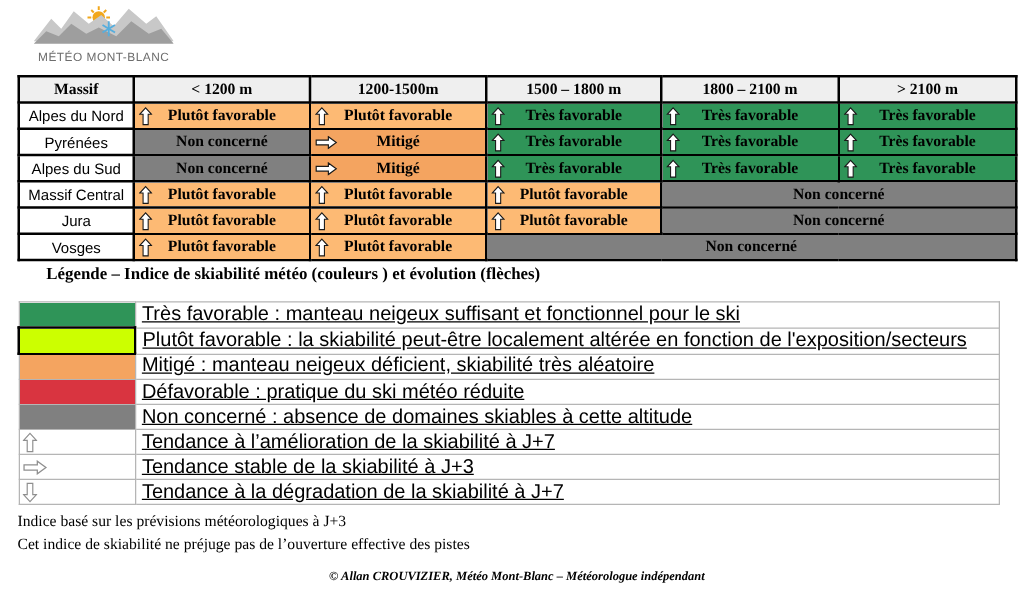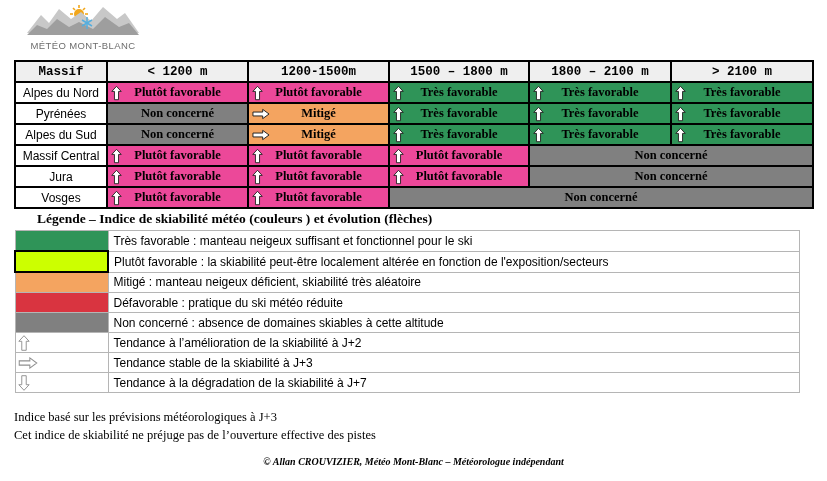--- a/index.html
+++ b/index.html
@@ -10,35 +10,35 @@
   .logo{position:absolute;left:24px;top:3px;width:118px;text-align:center;}
   .brand{font-size:9.5px;color:#6d6d6d;letter-spacing:.4px;margin-top:-1px;white-space:nowrap;}
   .title{position:absolute;left:215px;top:5px;width:510px;text-align:center;
          font-family:"Liberation Serif",serif;font-weight:bold;font-size:15.5px;line-height:22px;}
   .title .u{display:inline-block;border-bottom:2px solid #000;padding:0 10px 1px 2px;}
 
   
   table.main{position:absolute;left:14px;top:60px;width:798px;border-collapse:collapse;
              table-layout:fixed;font-size:12px;}
   table.main th,table.main td{border:2px solid #000;height:19px;padding:0;text-align:center;vertical-align:middle;overflow:hidden;}
-  table.main thead th{background:#efefef;font-family:Liberation Mono, monospace;font-weight:bold;font-size:12.5px;margin-left:17px;}
+  table.main thead th{background:#efefef;font-family:Liberation Serif, serif;font-weight:bold;font-size:12.5px;margin-left:17px;}
   td.massif{background:#fff;text-align:left;padding-left:4px;font-size:12px;}
   td.cell{font-family:"Liberation Serif",serif;font-weight:bold;position:relative;font-size:12.5px;}
-  .c-plutot{background:#ec4899;}
+  .c-plutot{background:#fdba74;}
   .c-tres{background:#2F9458;}
   .c-mitige{background:#F4A460;}
   .c-nc{background:#808080;}
   .arr{position:absolute;left:3px;top:50%;transform:translateY(-50%);line-height:0;}
   .arr svg{fill:#fff;stroke:#1a1a1a;stroke-width:1.1;}
 
   
   .legend-head{position:absolute;left:14px;top:211px;font-family:"Liberation Serif",serif;
                font-weight:bold;font-size:13.5px;margin-left:23px;}
-  table.legend{position:absolute;left:14px;top:230px;width:786px;border-collapse:collapse;
-               table-layout:fixed;font-size:12px;}
+  table.legend{position:absolute;left:14px;top:241px;width:786px;border-collapse:collapse;
+               table-layout:fixed;font-size:16px;text-decoration:underline;}
   table.legend td{border:1px solid #b5b5b5;height:19px;padding:0;vertical-align:middle;}
   table.legend td.sw{width:93px;position:relative;}
   table.legend td.sw-plutot{border:2px solid #000;}
   table.legend td.txt{padding-left:5px;}
   .arr2{position:absolute;left:2px;top:50%;transform:translateY(-50%);line-height:0;}
   .arr2 svg{fill:#fff;stroke:#8f8f8f;stroke-width:1.1;}
 
   
   .notes{position:absolute;left:14px;top:408px;font-family:"Liberation Serif",serif;
          font-size:12.5px;line-height:18px;}
@@ -227,21 +227,21 @@
       <tr>
         <td class="sw" style="background:#808080"></td>
         <td class="txt">Non concerné : absence de domaines skiables à cette altitude</td>
       </tr>
       <tr>
         <td class="sw">
             <span class="arr2"><svg width="12" height="17" viewBox="0 0 14 19">
                 <use href="#arrow-up"></use>
               </svg></span>
           </td>
-        <td class="txt">Tendance à l’amélioration de la skiabilité à J+2</td>
+        <td class="txt">Tendance à l’amélioration de la skiabilité à J+7</td>
       </tr>
       <tr>
         <td class="sw">
             <span class="arr2"><svg width="20" height="12" viewBox="0 0 21 13">
                 <use href="#arrow-right"></use>
               </svg></span>
           </td>
         <td class="txt">Tendance stable de la skiabilité à J+3</td>
       </tr>
       <tr>

